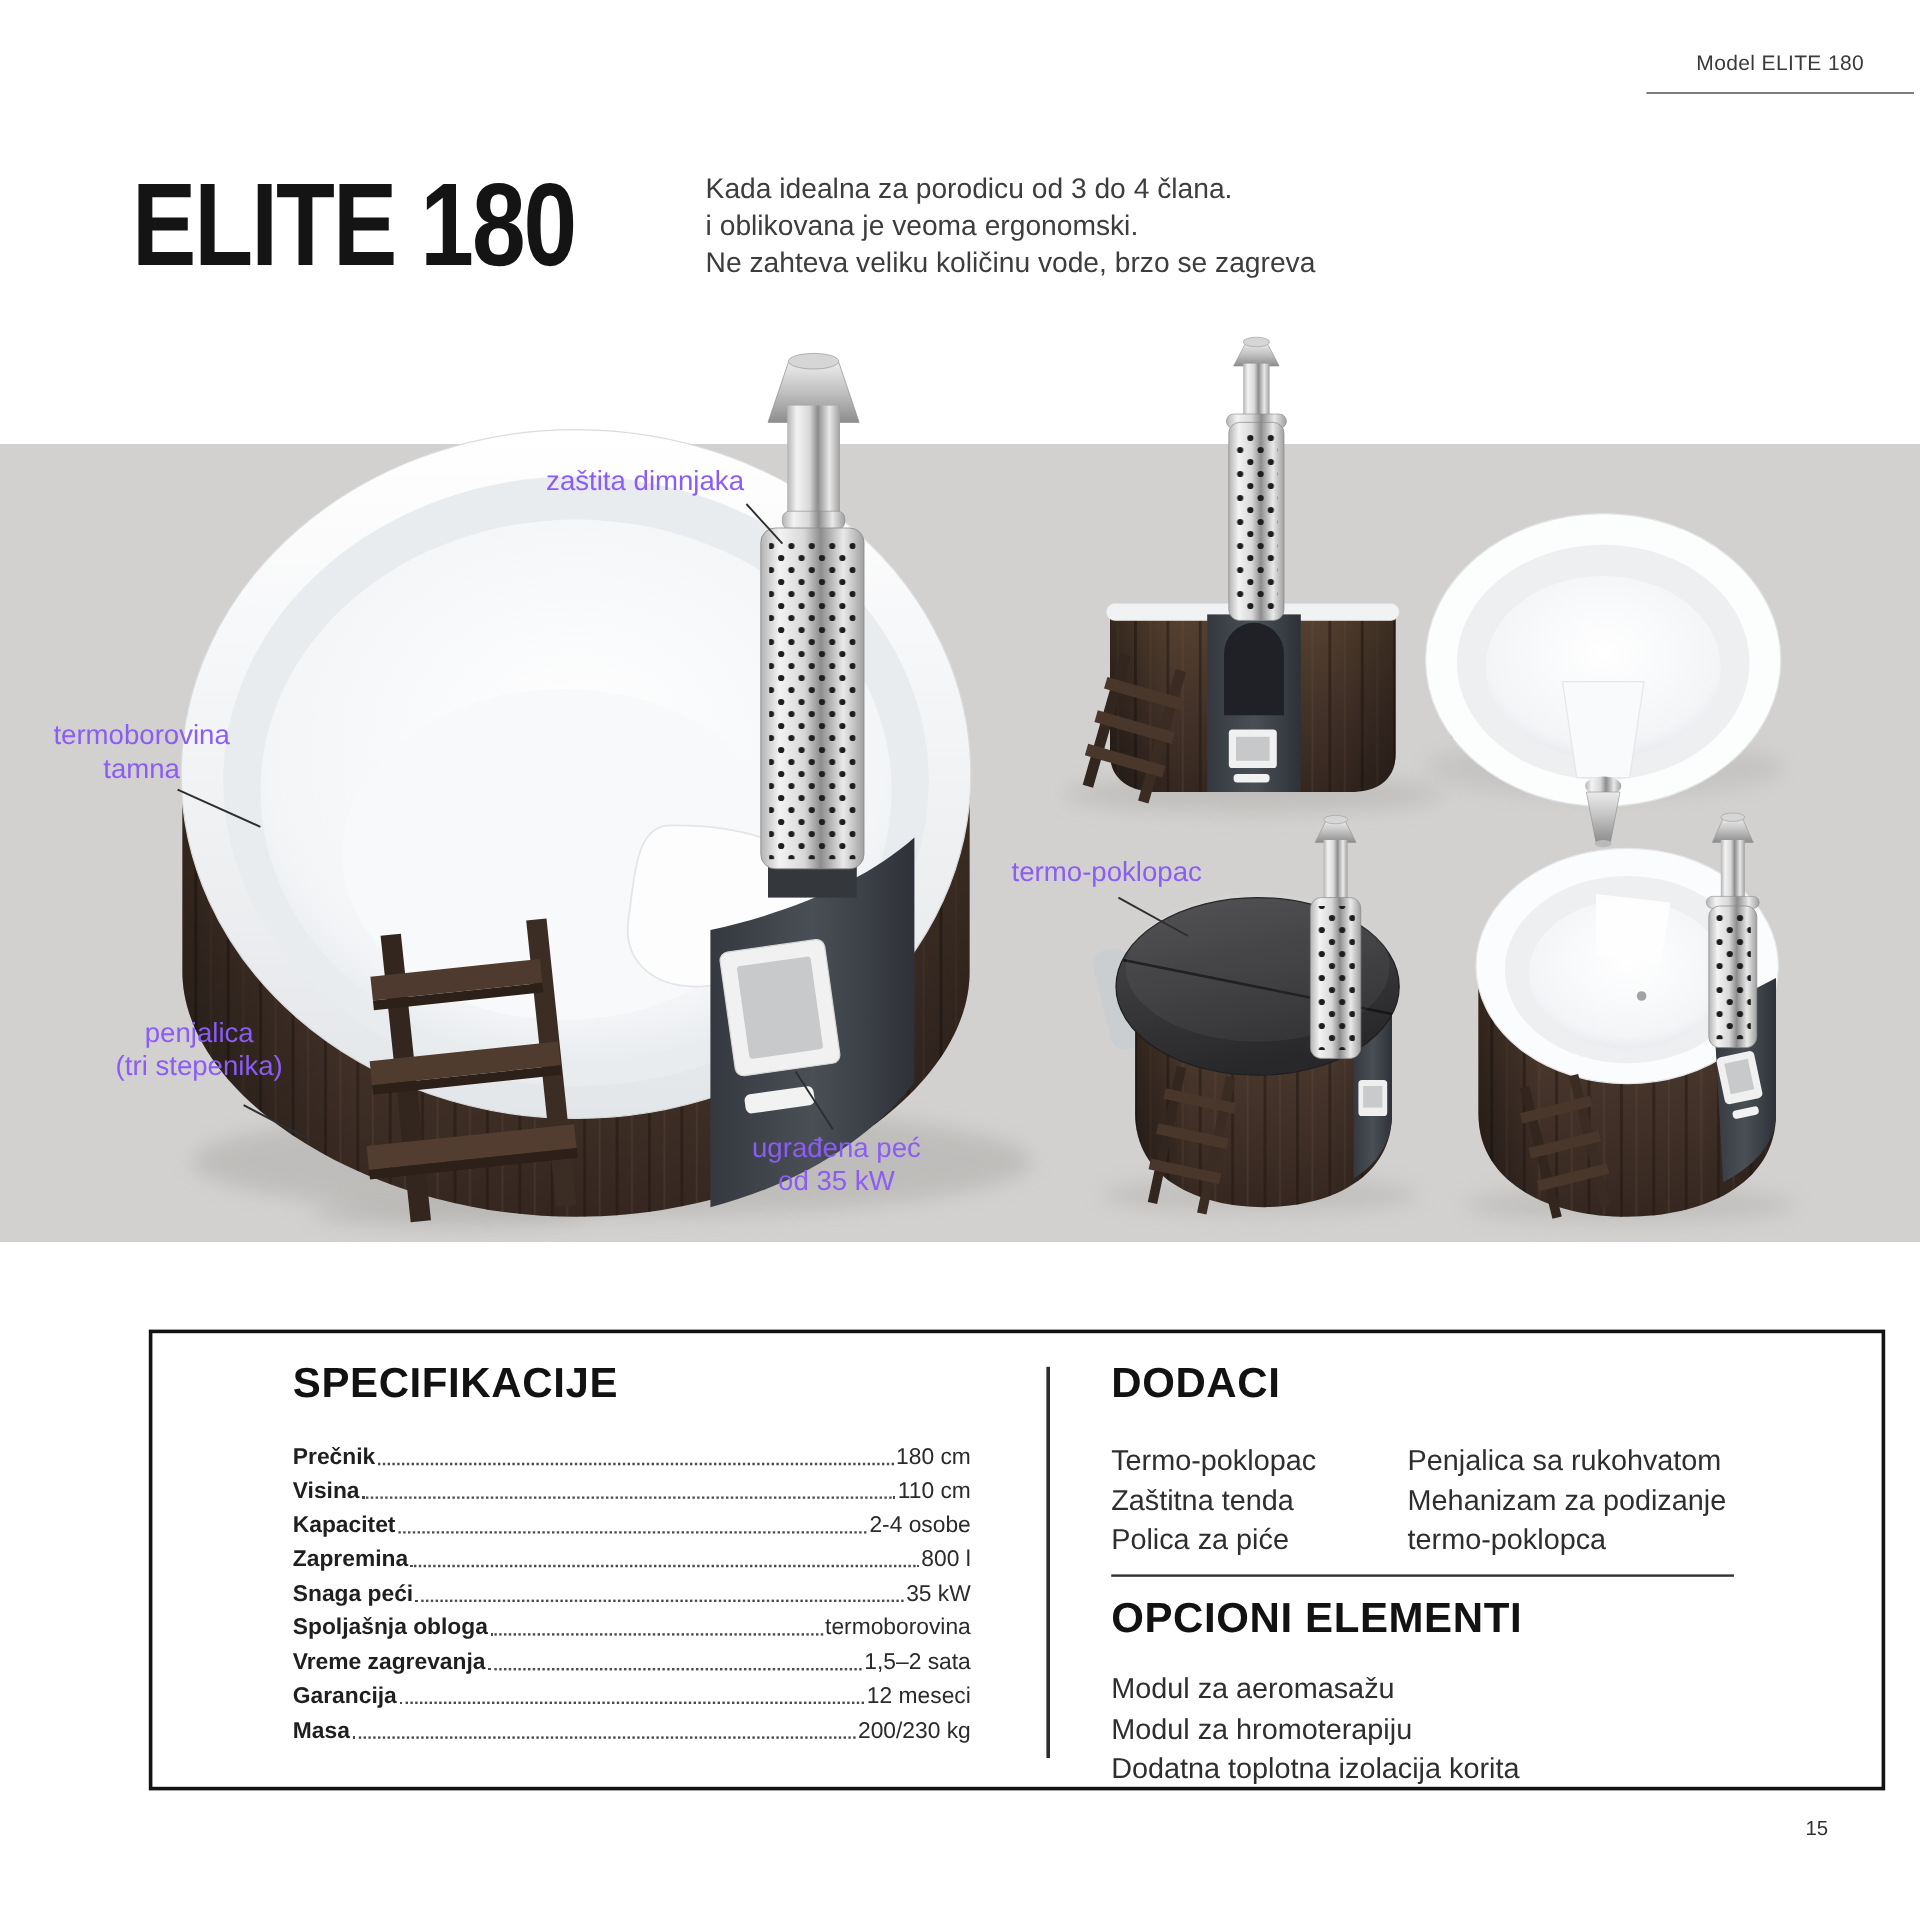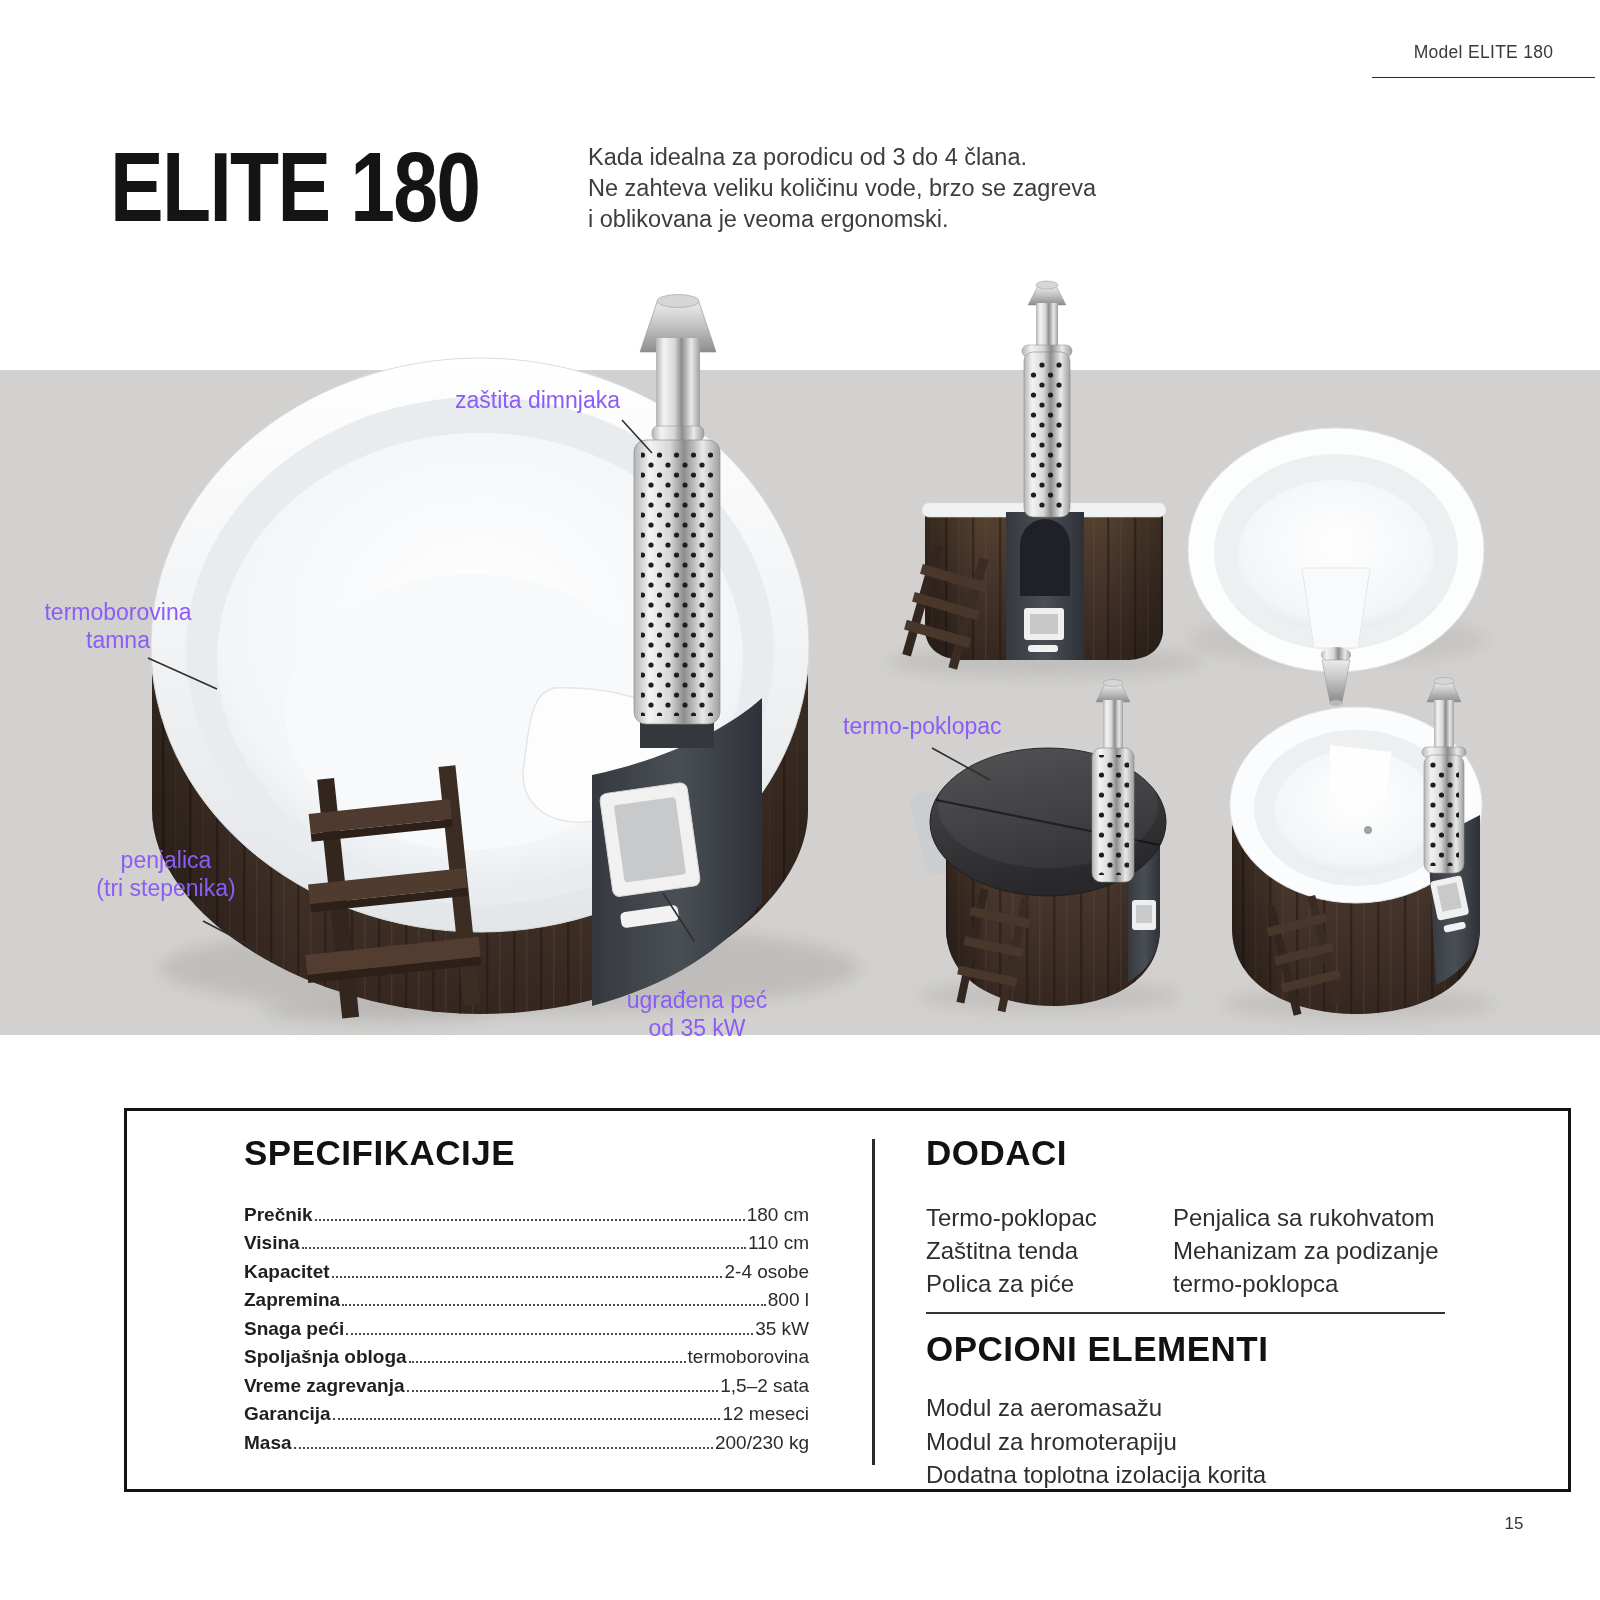--- a/index.html
+++ b/index.html
@@ -20,21 +20,21 @@
 
   
   .stage { position:absolute; left:0; top:370px; width:1600px; height:665px; background:#d2d1cf; }
 
   svg.illustration { position:absolute; left:0; top:278px; width:1600px; height:762px; }
 
   .callout { position:absolute; font-size:23px; color:#8b5cf6; line-height:28px; }
   .co-chimney { left:438px; top:386px; width:182px; text-align:right; }
   .co-clad    { left:26px;  top:598px; width:184px; text-align:center; }
   .co-ladder  { left:50px;  top:846px; width:232px; text-align:center; }
-  .co-stove   { left:586px; top:986px; width:222px; text-align:center; }
+  .co-stove   { left:586px; top:942px; width:222px; text-align:center; }
   .co-cover   { left:843px; top:712px; width:262px; text-align:left; }
   .callout span { display:block; }
 
   
   .spec-box { position:absolute; left:78px; top:1108px; width:1441px; height:378px;
     border:3px solid #131313; background:#ffffff;margin-left:46px; }
   .spec-heading, .acc-heading, .opt-heading { position:absolute; font-size:35px; font-weight:900;
     color:#121212; letter-spacing:.5px; white-space:nowrap; }
   .spec-heading { left:117px; top:22px; }
   .spec-list { position:absolute; left:117px; top:86px; width:565px; }
@@ -61,22 +61,22 @@
 <body>
 
 <div class="page">
 
   <div class="model-label">Model ELITE 180</div>
   <div class="header-rule"></div>
 
   <h1 class="product-title" style="margin:0;">ELITE 180</h1>
   <p class="product-desc" style="margin:0;">
     <span>Kada idealna za porodicu od 3 do 4 člana.</span>
+    <span>i oblikovana je veoma ergonomski.</span>
     <span>Ne zahteva veliku količinu vode, brzo se zagreva</span>
-    <span>i oblikovana je veoma ergonomski.</span>
   </p>
 
   <div class="stage"></div>
 
   <svg class="illustration" viewBox="0 278 1600 762" xmlns="http://www.w3.org/2000/svg">
     <defs>
       <linearGradient id="chrome" x1="0" y1="0" x2="1" y2="0">
         <stop offset="0" stop-color="#b4b4b4"></stop>
           <stop offset="0.18" stop-color="#f3f3f3"></stop>
         <stop offset="0.42" stop-color="#d8d8d8"></stop>

